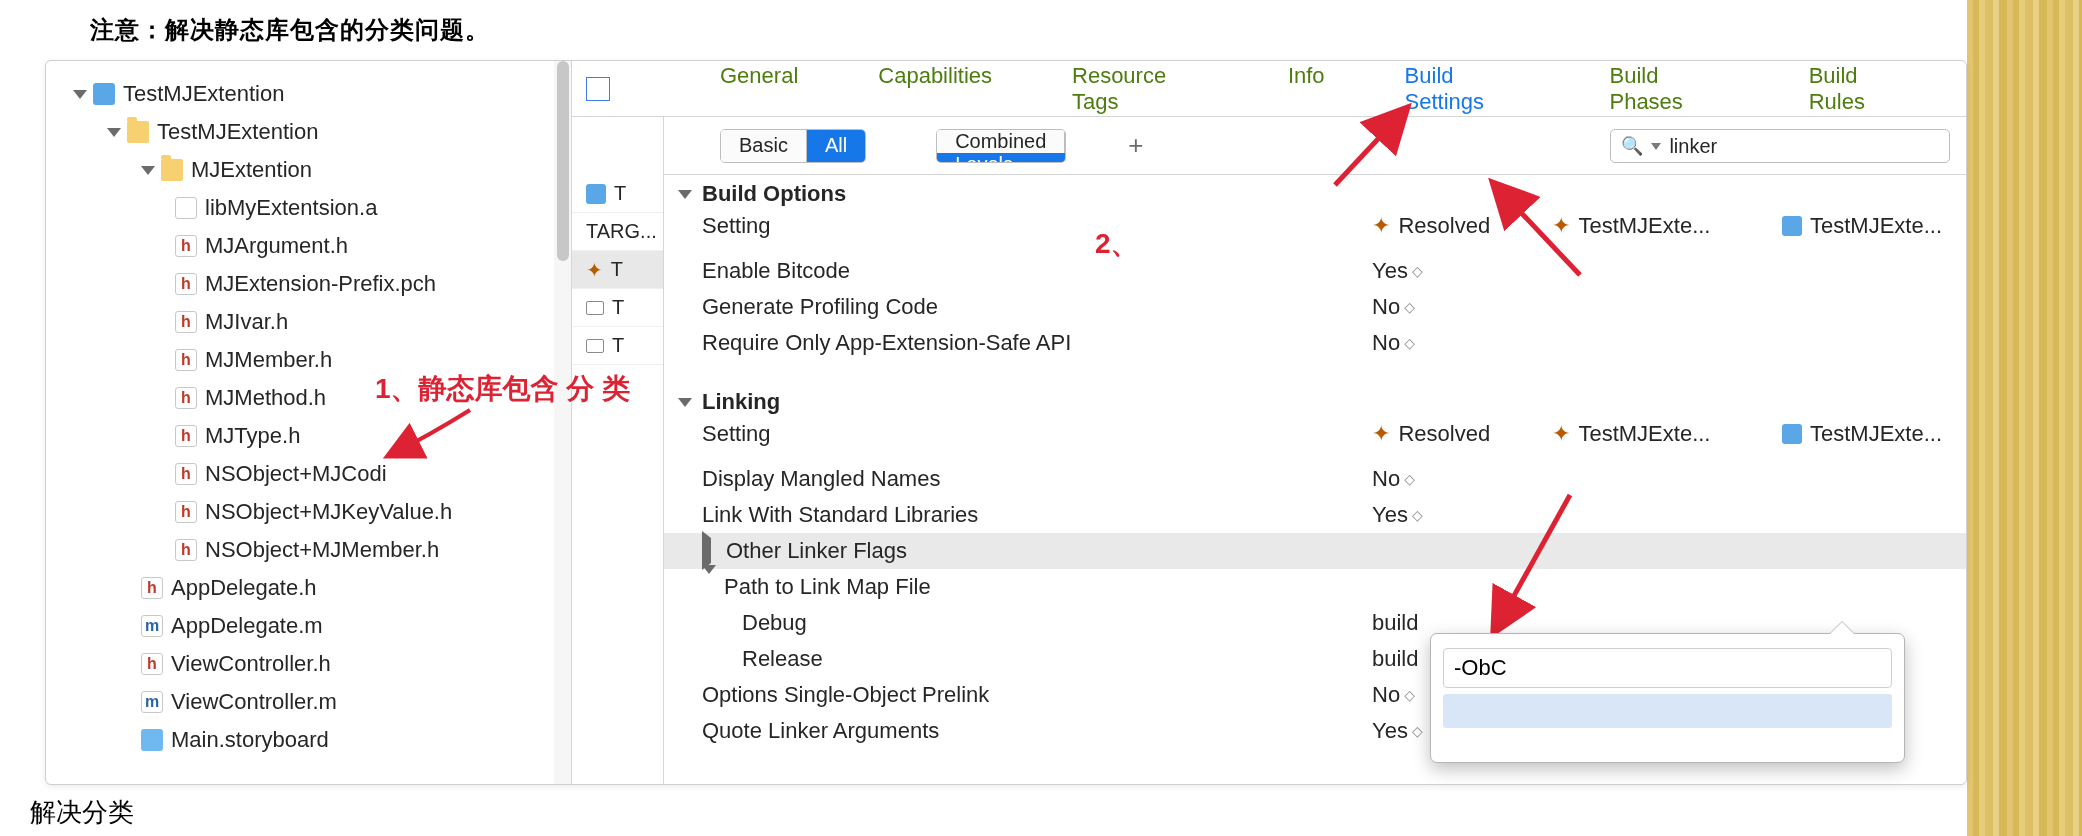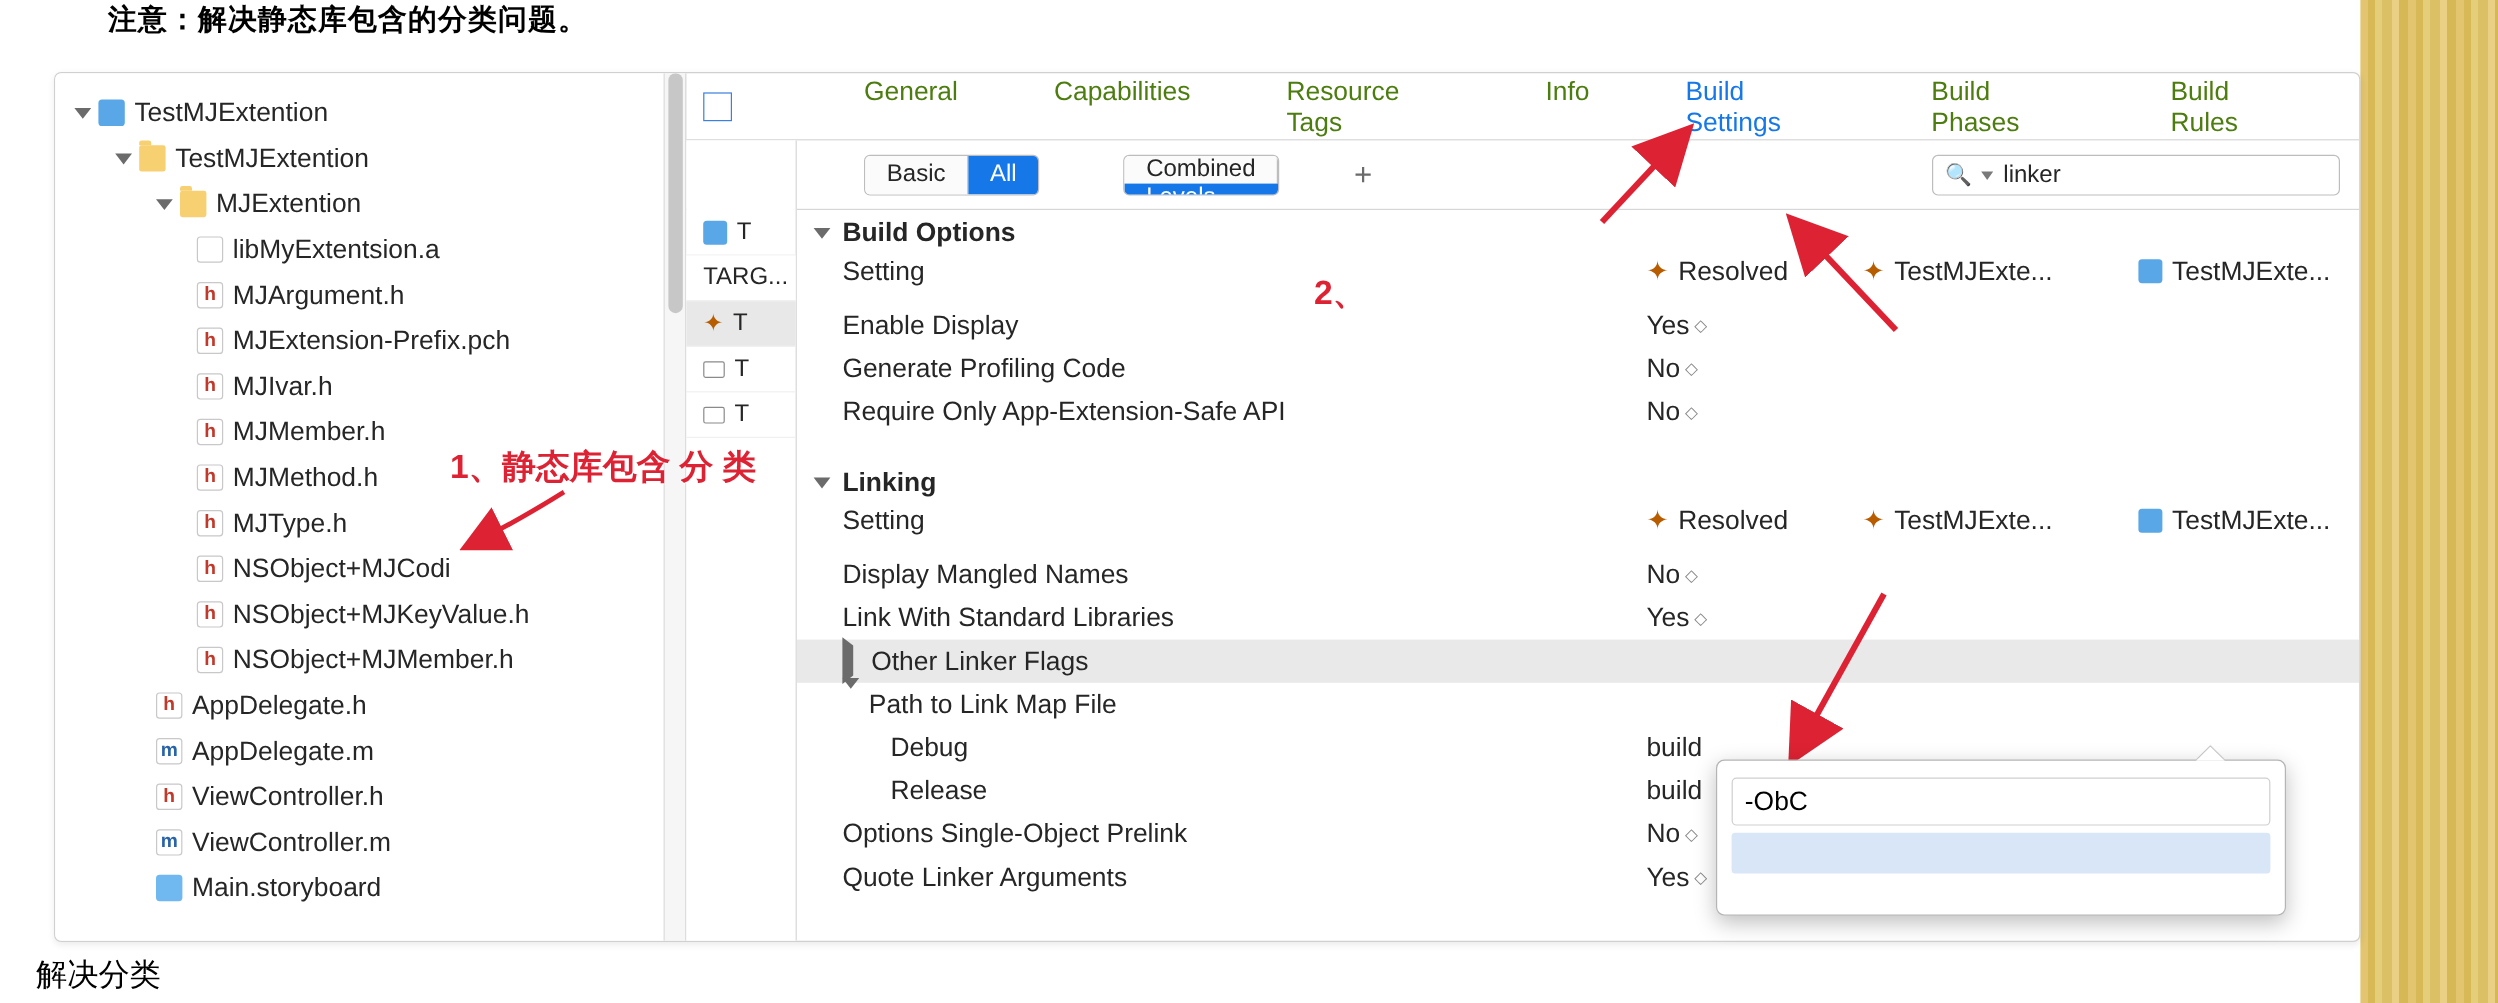--- a/index.html
+++ b/index.html
@@ -1,27 +1,27 @@
 <!DOCTYPE html>
 <html><head>
 <meta charset="utf-8">
 <style>
 * { box-sizing: border-box; margin: 0; padding: 0; font-family: -apple-system, "Helvetica Neue", Arial, sans-serif; }
 body { background: #fff; position: relative; width: 2082px; height: 836px; overflow: hidden; }
 
-.top-note { position: absolute; top: 0; left: 90px; font-size: 24px; font-weight: 700; color: #000; letter-spacing: 1px; }
+.top-note { position: absolute; top: 14px; left: 90px; font-size: 24px; font-weight: 700; color: #000; letter-spacing: 1px; }
 .bottom-note { position: absolute; top: 795px; left: 30px; font-size: 26px; color: #000; }
 
 .wood-bg { position: absolute; right: 0; top: 0; width: 115px; height: 836px;
   background: repeating-linear-gradient(to right,#e2c56e 0 6px,#d8b958 6px 12px,#e6cd7a 12px 18px,#dcc066 18px 26px,#e9d084 26px 32px,#d6b856 32px 40px);
 }
 
 .main-area { position: absolute; top: 60px; left: 45px; right: 115px; height: 725px; border: 1px solid #d0d0d0; border-radius: 6px; background: #fff; box-shadow: 0 2px 6px rgba(0,0,0,0.08); overflow: hidden; }
 
-.sidebar { position: absolute; left: 0; top: 0; width: 508px; height: 100%; background: #fff; border-right: 1px solid #d6d6d6; }
+.sidebar { position: absolute; left: 11px; top: 0; width: 508px; height: 100%; background: #fff; border-right: 1px solid #d6d6d6; }
 .scrollbar-track { position: absolute; left: 508px; top: 0; width: 18px; height: 100%; background: #f6f6f6; border-right: 1px solid #d6d6d6; }
 .scrollbar-thumb { position: absolute; left: 3px; top: 0; width: 12px; height: 200px; background: #c7c7c7; border-radius: 6px; }
 
 .tree { padding-top: 14px; font-size: 22px; color: #262626; }
 .row { display: flex; align-items: center; height: 38px; padding-right: 10px; }
 .disclosure { width: 0; height: 0; border-left: 7px solid transparent; border-right: 7px solid transparent; border-top: 9px solid #6b6b6b; margin-right: 6px; }
 .disc-closed { border-top: 7px solid transparent; border-bottom: 7px solid transparent; border-left: 9px solid #6b6b6b; }
 .icon { width: 22px; height: 22px; margin-right: 8px; display: inline-flex; align-items: center; justify-content: center; font-size: 16px; font-weight: 700; border-radius: 3px; }
 .icon-proj { background: #5aa7e8; color: #fff; }
 .icon-folder { background: #f7d072; border-radius: 2px; position: relative; }
@@ -228,21 +228,21 @@
           <span class="disclosure"></span>
           <span>Build Options</span>
         </div>
         <div class="col-head">
           <span class="c1">Setting</span>
           <span class="c2"><span class="icon-draft-sm">✦</span> Resolved</span>
           <span class="c3"><span class="icon-draft-sm">✦</span> TestMJExte...</span>
           <span class="c4"><span class="icon-app-sm"></span> TestMJExte...</span>
         </div>
         <div class="srow">
-          <span class="c1">Enable Display</span>
+          <span class="c1">Enable Bitcode</span>
           <span class="c2 ">Yes <span class="updown">◇</span></span>
         </div>
         <div class="srow">
           <span class="c1">Generate Profiling Code</span>
           <span class="c2 ">No <span class="updown">◇</span></span>
         </div>
         <div class="srow">
           <span class="c1">Require Only App-Extension-Safe API</span>
           <span class="c2 ">No <span class="updown">◇</span></span>
         </div>

